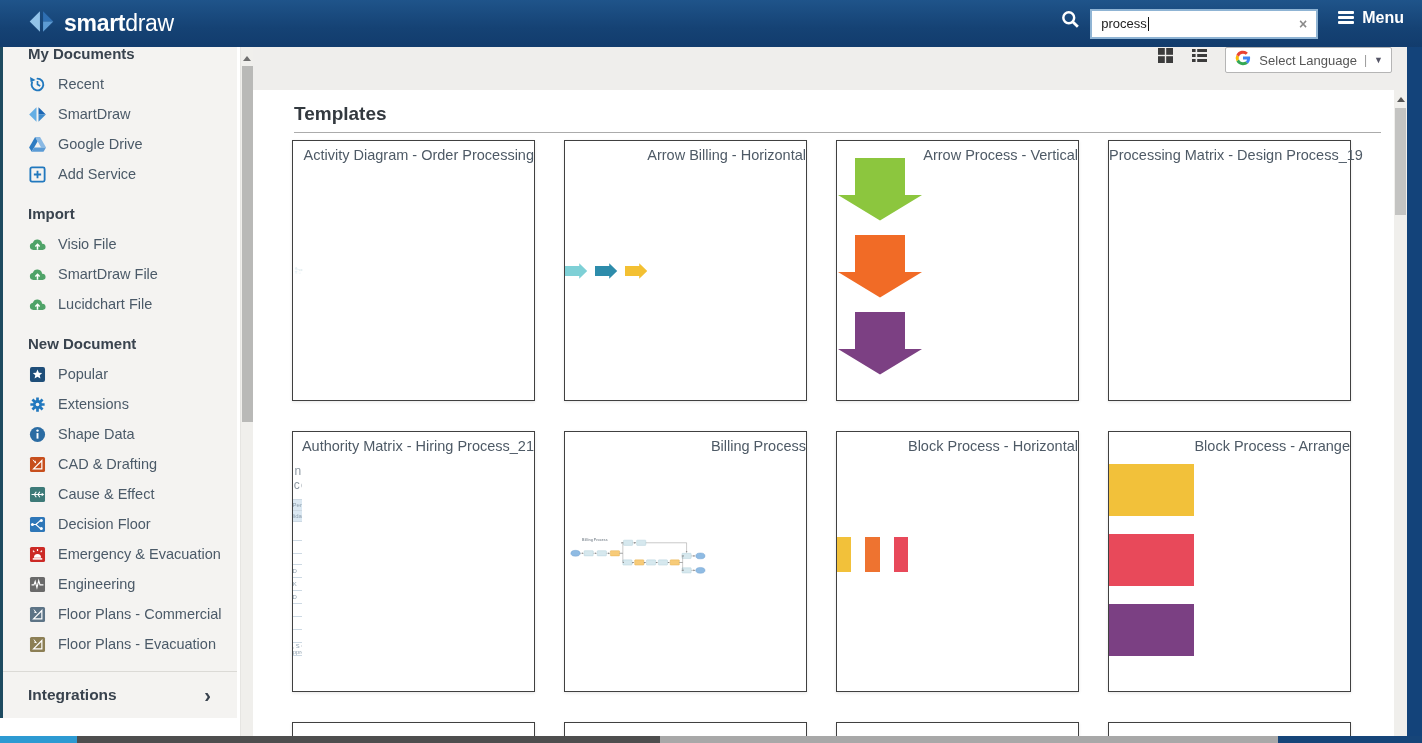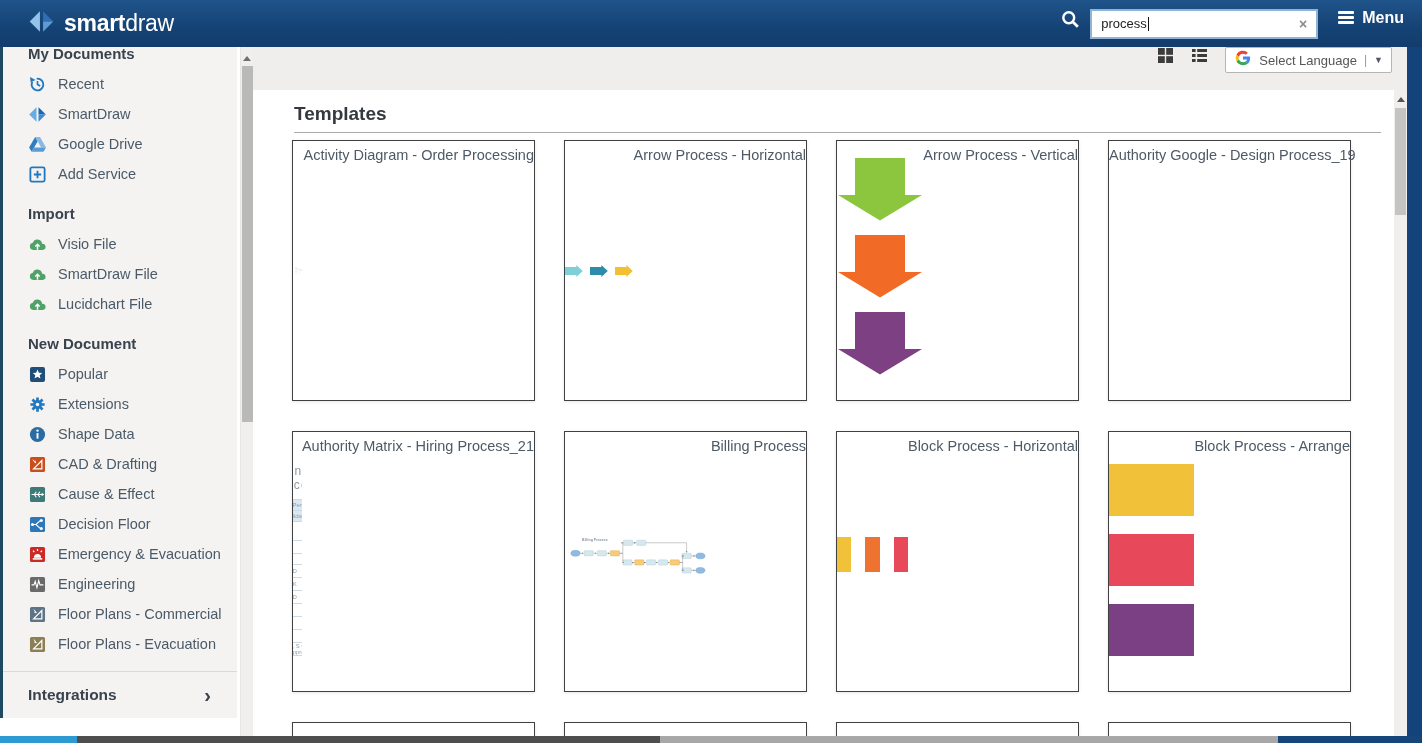--- a/index.html
+++ b/index.html
@@ -412,21 +412,21 @@
                 <polygon points="0,9 40,9 40,1.5 62.5,23 40,44.5 40,37 0,37" fill="#7ed0d6"></polygon>
               </svg>
               <svg width="64" height="46" viewBox="0 0 64 46">
                 <polygon points="0,9 40,9 40,1.5 62.5,23 40,44.5 40,37 0,37" fill="#2d8cab"></polygon>
               </svg>
               <svg width="64" height="46" viewBox="0 0 64 46">
                 <polygon points="0,9 40,9 40,1.5 62.5,23 40,44.5 40,37 0,37" fill="#f3c032"></polygon>
               </svg>
             </div>
           </div>
-          <div class="card-title">Arrow Process - Horizontal</div>
+          <div class="card-title">Arrow Billing - Horizontal</div>
         </div>
         <div class="card">
           <div class="thumb">
             <div class="arrow-col">
               <svg width="86" height="63" viewBox="0 0 86 63">
                 <polygon points="18,0 68,0 68,37 85,37 43,62.5 1,37 18,37" fill="#8cc63e"></polygon>
               </svg>
               <svg width="86" height="63" viewBox="0 0 86 63">
                 <polygon points="18,0 68,0 68,37 85,37 43,62.5 1,37 18,37" fill="#f16b26"></polygon>
               </svg>
@@ -479,21 +479,21 @@
               <line x1="18" y1="139" x2="206" y2="139" stroke="#d4dde5" stroke-width="0.5"></line>
               <rect x="67" y="142" width="90" height="1.8" fill="#b6c1cb"></rect>
               <line x1="82" y1="75" x2="82" y2="139" stroke="#c9d5df" stroke-width="0.5"></line>
               <line x1="113" y1="82.5" x2="113" y2="139" stroke="#c9d5df" stroke-width="0.5"></line>
               <line x1="144" y1="82.5" x2="144" y2="139" stroke="#c9d5df" stroke-width="0.5"></line>
               <line x1="175" y1="82.5" x2="175" y2="139" stroke="#c9d5df" stroke-width="0.5"></line>
               <line x1="82" y1="82.5" x2="206" y2="82.5" stroke="#c9d5df" stroke-width="0.5"></line>
               <rect x="18" y="75" width="188" height="72" fill="none" stroke="#c2cfdb" stroke-width="0.6"></rect>
             </svg>
           </div>
-          <div class="card-title">Authority Google - Design Process_19</div>
+          <div class="card-title">Processing Matrix - Design Process_19</div>
         </div>
         <div class="card">
           <div class="thumb">
             <div class="hp-wrap">
               <div class="hp-title">Hiring Process</div>
               <table class="hp">
                 <tbody>
                   <tr>
                     <td class="lbl hdr" rowspan="2">Task or Decision</td>
                     <td class="hdr" colspan="3">Person or Function</td>

